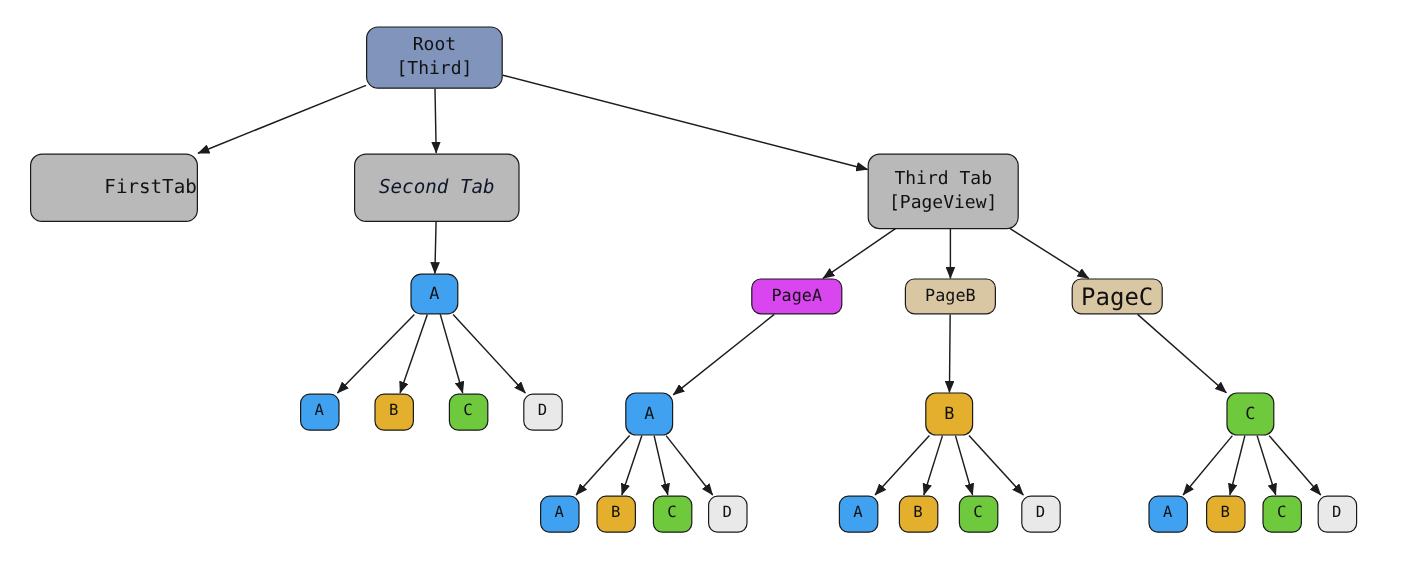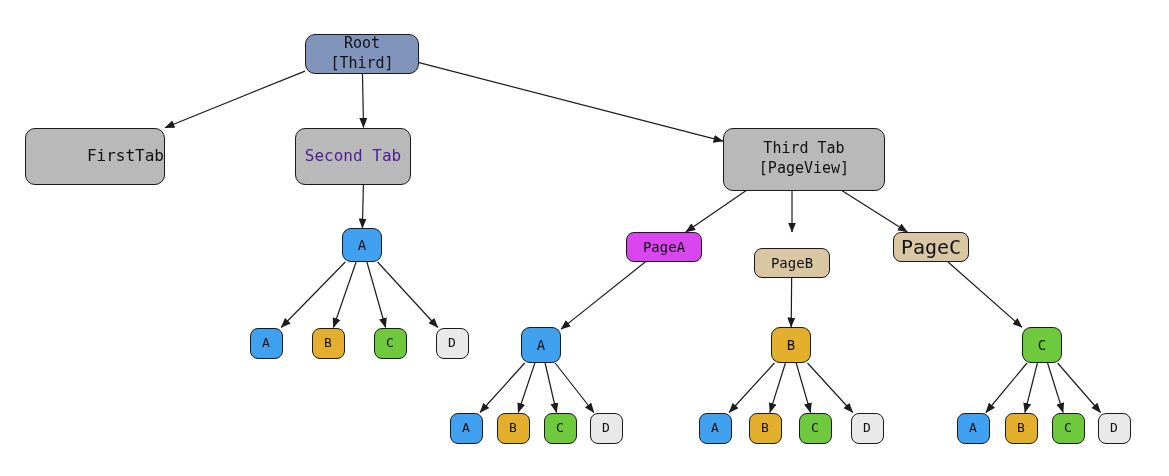--- a/index.html
+++ b/index.html
@@ -70,31 +70,31 @@
       <line x1="785.4" y1="363.0" x2="769.9" y2="412.5" stroke="#1c1c1c" stroke-width="1.2" marker-end="url(#arrow)"></line>
       <line x1="796.2" y1="363.0" x2="810.5" y2="412.5" stroke="#1c1c1c" stroke-width="1.2" marker-end="url(#arrow)"></line>
       <line x1="807.5" y1="363.0" x2="852.8" y2="412.5" stroke="#1c1c1c" stroke-width="1.2" marker-end="url(#arrow)"></line>
       <line x1="948.0" y1="262.0" x2="1022.0" y2="327.3" stroke="#1c1c1c" stroke-width="1.2" marker-end="url(#arrow)"></line>
       <line x1="1027.0" y1="363.0" x2="985.9" y2="412.5" stroke="#1c1c1c" stroke-width="1.2" marker-end="url(#arrow)"></line>
       <line x1="1037.4" y1="363.0" x2="1024.9" y2="412.5" stroke="#1c1c1c" stroke-width="1.2" marker-end="url(#arrow)"></line>
       <line x1="1047.6" y1="363.0" x2="1063.1" y2="412.5" stroke="#1c1c1c" stroke-width="1.2" marker-end="url(#arrow)"></line>
       <line x1="1057.6" y1="363.0" x2="1100.6" y2="412.5" stroke="#1c1c1c" stroke-width="1.2" marker-end="url(#arrow)"></line>
     </svg>
   <div id="nodes-layer">
-      <div class="node" style="left: 305px; top: 34px; width: 114px; height: 40px; background: rgb(128, 148, 188); border-radius: 10px; border-color: rgb(26, 26, 26); font-size: 15px; color: rgb(17, 17, 17);">
+      <div class="node" style="left: 305px; top: 22px; width: 114px; height: 52px; background: rgb(128, 148, 188); border-radius: 10px; border-color: rgb(26, 26, 26); font-size: 15px; color: rgb(17, 17, 17);">
         <span>Root</span>
         <span>[Third]</span>
       </div>
       <div class="node" style="left: 25px; top: 127.5px; width: 140px; height: 57px; background: rgb(185, 185, 185); border-radius: 10px; border-color: rgb(26, 26, 26); font-size: 16px; color: rgb(17, 17, 17); align-items: flex-end;">
         <span>FirstTab</span>
       </div>
-      <div class="node" style="left: 295px; top: 127.5px; width: 116px; height: 57px; background: rgb(185, 185, 185); border-radius: 10px; border-color: rgb(26, 26, 26); font-size: 16px; color: #4c1d95;">
+      <div class="node" style="left: 295px; top: 127.5px; width: 138px; height: 57px; background: rgb(185, 185, 185); border-radius: 10px; border-color: rgb(26, 26, 26); font-size: 16px; color: #0f172a; font-style: italic;">
         <span>Second Tab</span>
       </div>
-      <div class="node" style="left: 723px; top: 127.5px; width: 162px; height: 63px; background: rgb(185, 185, 185); border-radius: 10px; border-color: rgb(26, 26, 26); font-size: 15px; color: rgb(17, 17, 17);">
+      <div class="node" style="left: 723px; top: 127.5px; width: 126px; height: 63px; background: rgb(185, 185, 185); border-radius: 10px; border-color: rgb(26, 26, 26); font-size: 15px; color: rgb(17, 17, 17);">
         <span>Third Tab</span>
         <span>[PageView]</span>
       </div>
       <div class="node" style="left: 342px; top: 228px; width: 40px; height: 34px; background: rgb(63, 161, 239); border-radius: 9px; border-color: rgb(26, 26, 26); font-size: 14px; color: rgb(17, 17, 17);">
         <span>A</span>
       </div>
       <div class="node" style="left: 249.5px; top: 327.5px; width: 33px; height: 31px; background: rgb(63, 161, 239); border-radius: 8px; border-color: rgb(26, 26, 26); font-size: 13px; color: rgb(17, 17, 17);">
         <span>A</span>
       </div>
       <div class="node" style="left: 311.5px; top: 327.5px; width: 33px; height: 31px; background: rgb(227, 175, 44); border-radius: 8px; border-color: rgb(26, 26, 26); font-size: 13px; color: rgb(17, 17, 17);">
@@ -102,21 +102,21 @@
       </div>
       <div class="node" style="left: 373.5px; top: 327.5px; width: 33px; height: 31px; background: rgb(111, 201, 60); border-radius: 8px; border-color: rgb(26, 26, 26); font-size: 13px; color: rgb(17, 17, 17);">
         <span>C</span>
       </div>
       <div class="node" style="left: 435.5px; top: 327.5px; width: 33px; height: 31px; background: rgb(233, 233, 233); border-radius: 8px; border-color: rgb(26, 26, 26); font-size: 13px; color: rgb(17, 17, 17);">
         <span>D</span>
       </div>
       <div class="node" style="left: 626px; top: 232px; width: 76px; height: 30px; background: #d946ef; border-radius: 8px; border-color: rgb(26, 26, 26); font-size: 14px; color: rgb(17, 17, 17);">
         <span>PageA</span>
       </div>
-      <div class="node" style="left: 754px; top: 232px; width: 76px; height: 30px; background: rgb(217, 199, 163); border-radius: 8px; border-color: rgb(26, 26, 26); font-size: 14px; color: rgb(17, 17, 17); margin-top: 16px;">
+      <div class="node" style="left: 754px; top: 232px; width: 76px; height: 30px; background: rgb(217, 199, 163); border-radius: 8px; border-color: rgb(26, 26, 26); font-size: 14px; color: rgb(17, 17, 17);">
         <span>PageB</span>
       </div>
       <div class="node" style="left: 893px; top: 232px; width: 76px; height: 30px; background: rgb(217, 199, 163); border-radius: 8px; border-color: rgb(26, 26, 26); font-size: 20px; color: rgb(17, 17, 17);">
         <span>PageC</span>
       </div>
       <div class="node" style="left: 521px; top: 327px; width: 40px; height: 36px; background: rgb(63, 161, 239); border-radius: 9px; border-color: rgb(26, 26, 26); font-size: 14px; color: rgb(17, 17, 17);">
         <span>A</span>
       </div>
       <div class="node" style="left: 449.5px; top: 412.5px; width: 33px; height: 31px; background: rgb(63, 161, 239); border-radius: 8px; border-color: rgb(26, 26, 26); font-size: 13px; color: rgb(17, 17, 17);">
         <span>A</span>

